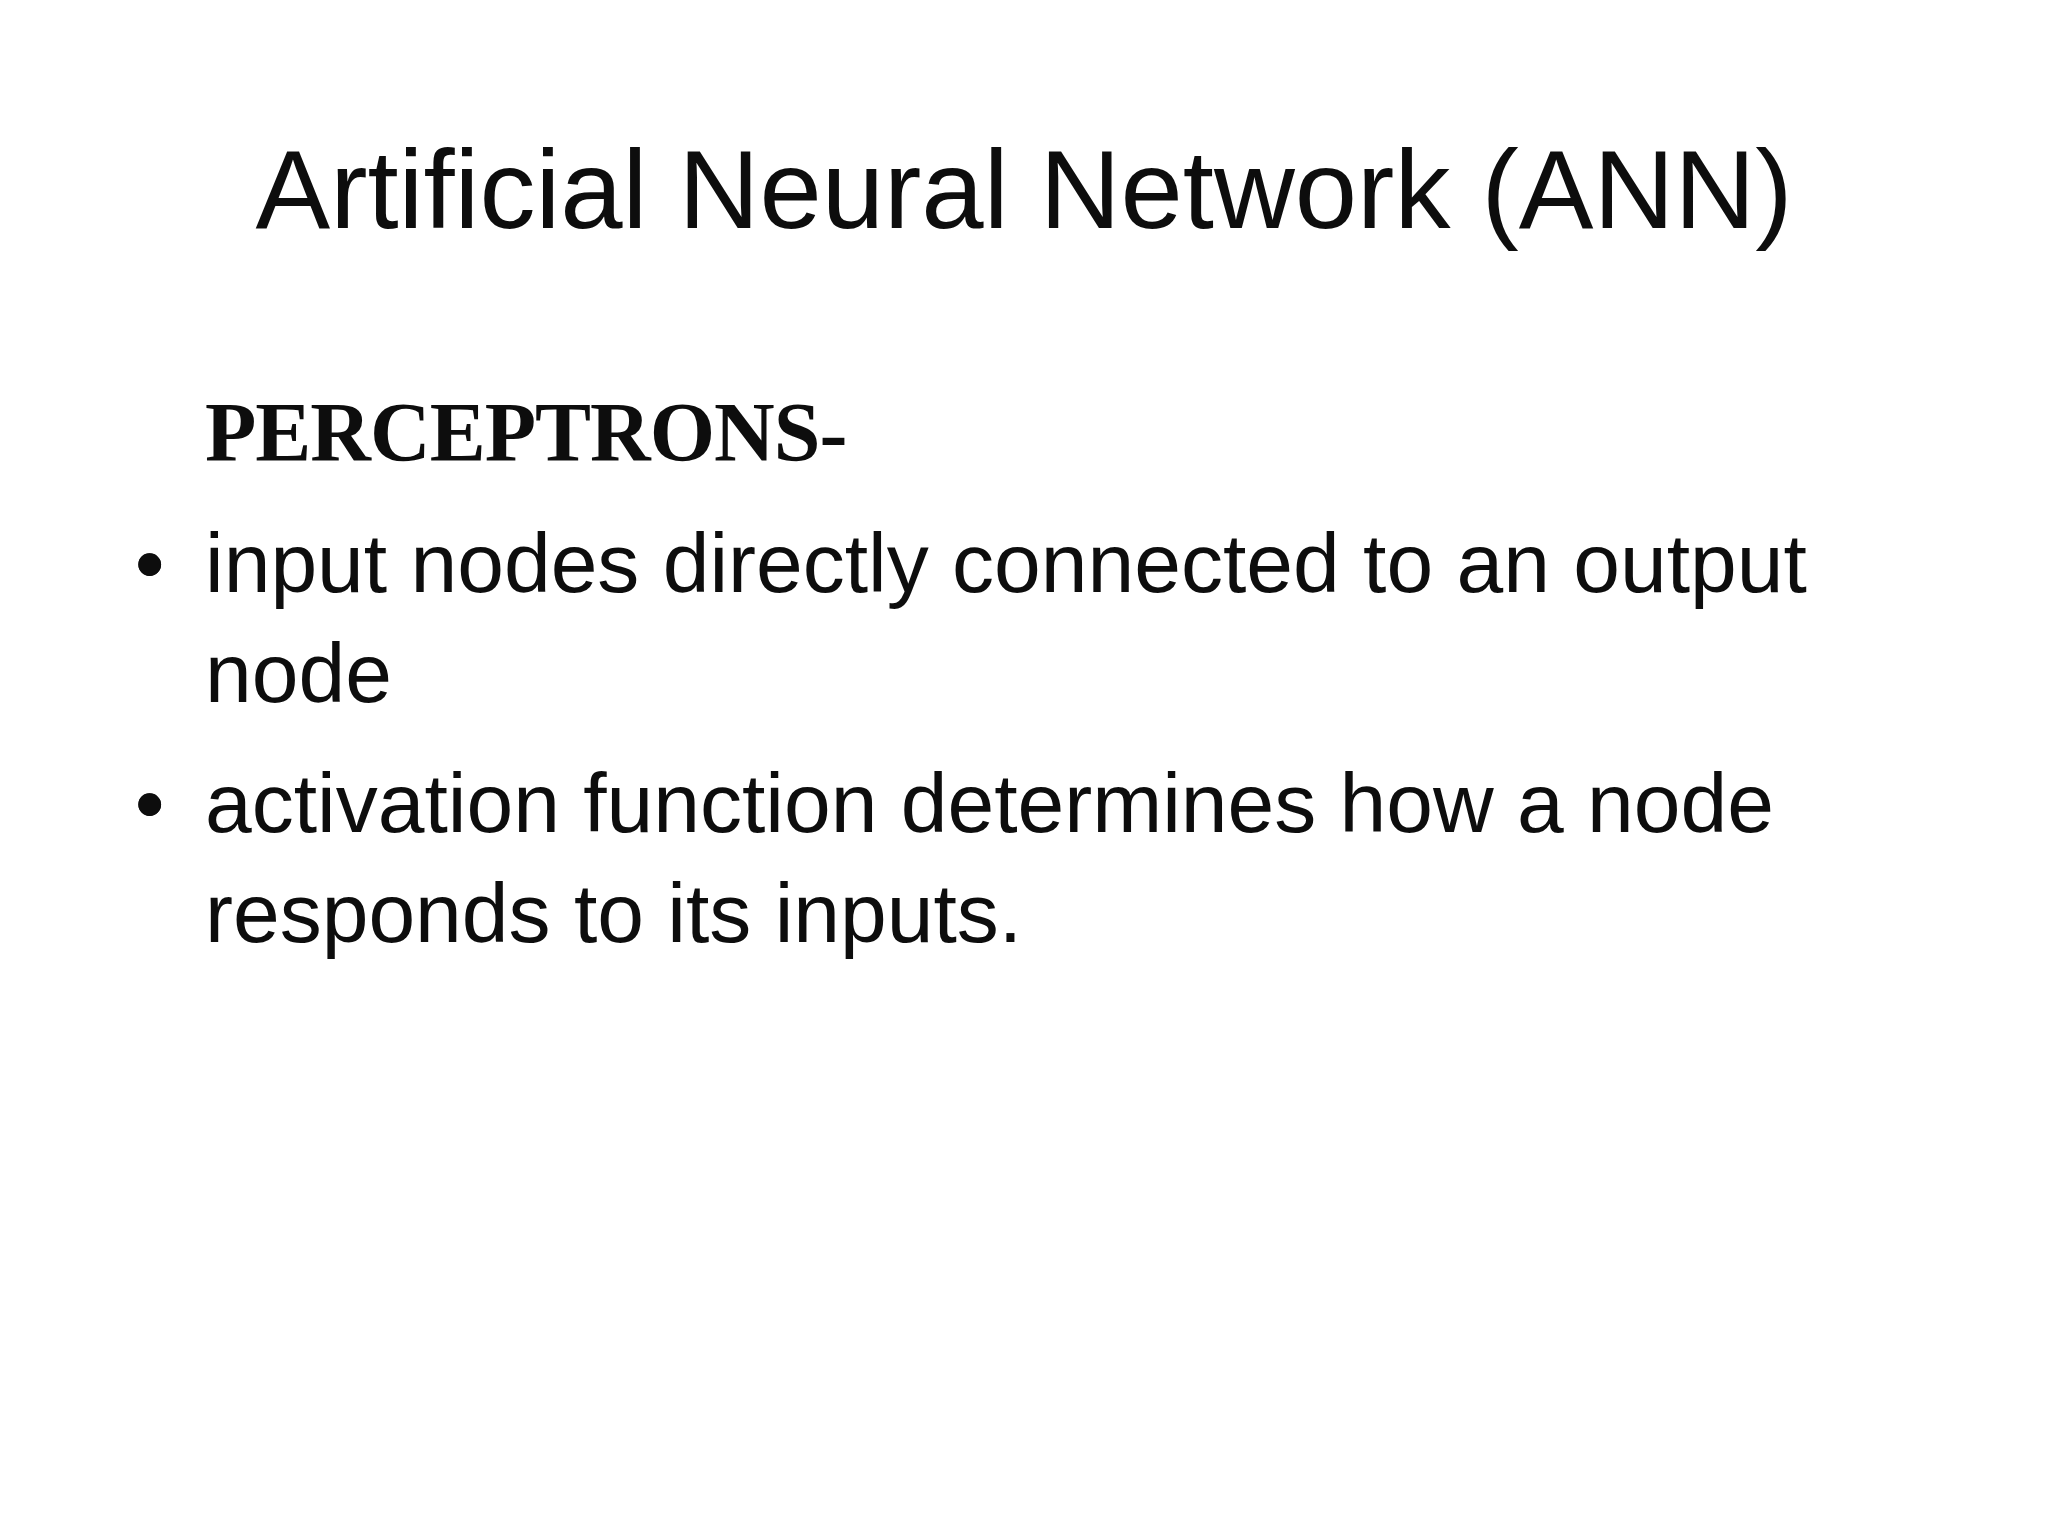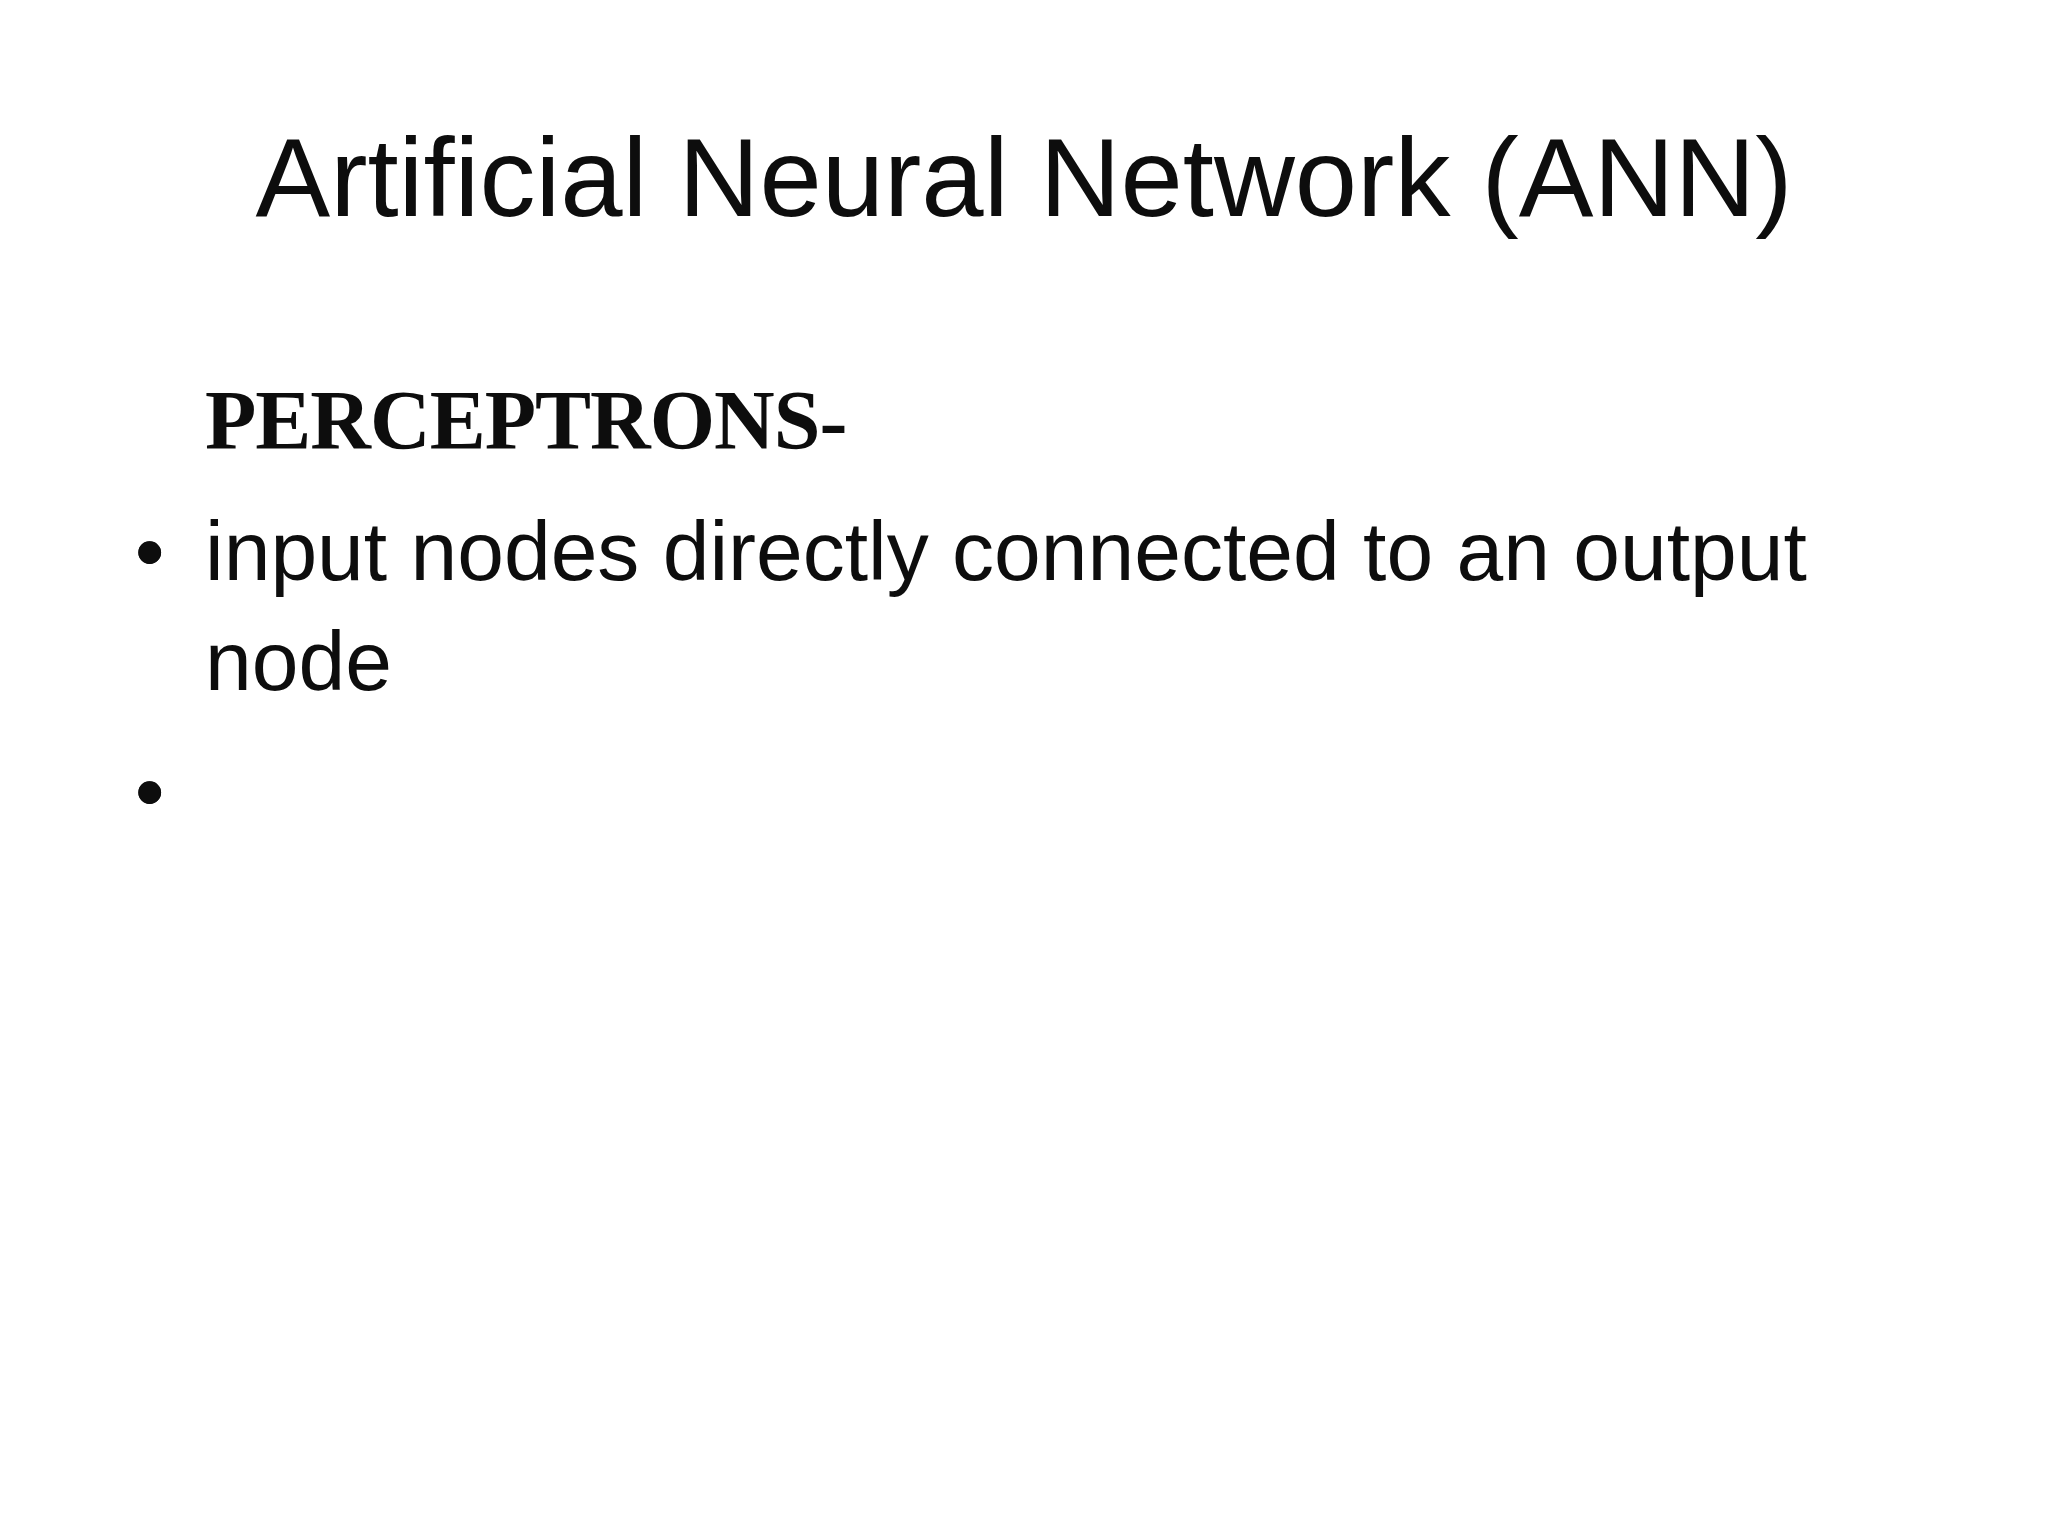--- a/index.html
+++ b/index.html
@@ -10,21 +10,21 @@
   .slide {
     position: relative;
     width: 2048px;
     height: 1536px;
     background: #ffffff;
     color: #0d0d0d;
     font-family: "Liberation Sans", sans-serif;
     overflow: hidden;
   }
   .title {
-    margin: 4px;
+    margin: 16px;
     padding-top: 106px;
     text-align: center;
     font-size: 112px;
     font-weight: 400;
     line-height: 136px;
     white-space: nowrap;
   }
   .content {
     margin: 120px 0 0 135px;
     width: 1790px;
@@ -76,17 +76,18 @@
         <span class="dot">•</span>
         <span>input nodes directly connected to an output node</span>
       </li>
 
       <li>
         <span class="dot">•</span>
       </li>
 
       <li>
         <span class="dot">•</span>
+        <span>activation function determines how a node responds to its inputs.</span>
       </li>
 
     </ul>
   </div>
 </div>
 
 </body></html>

